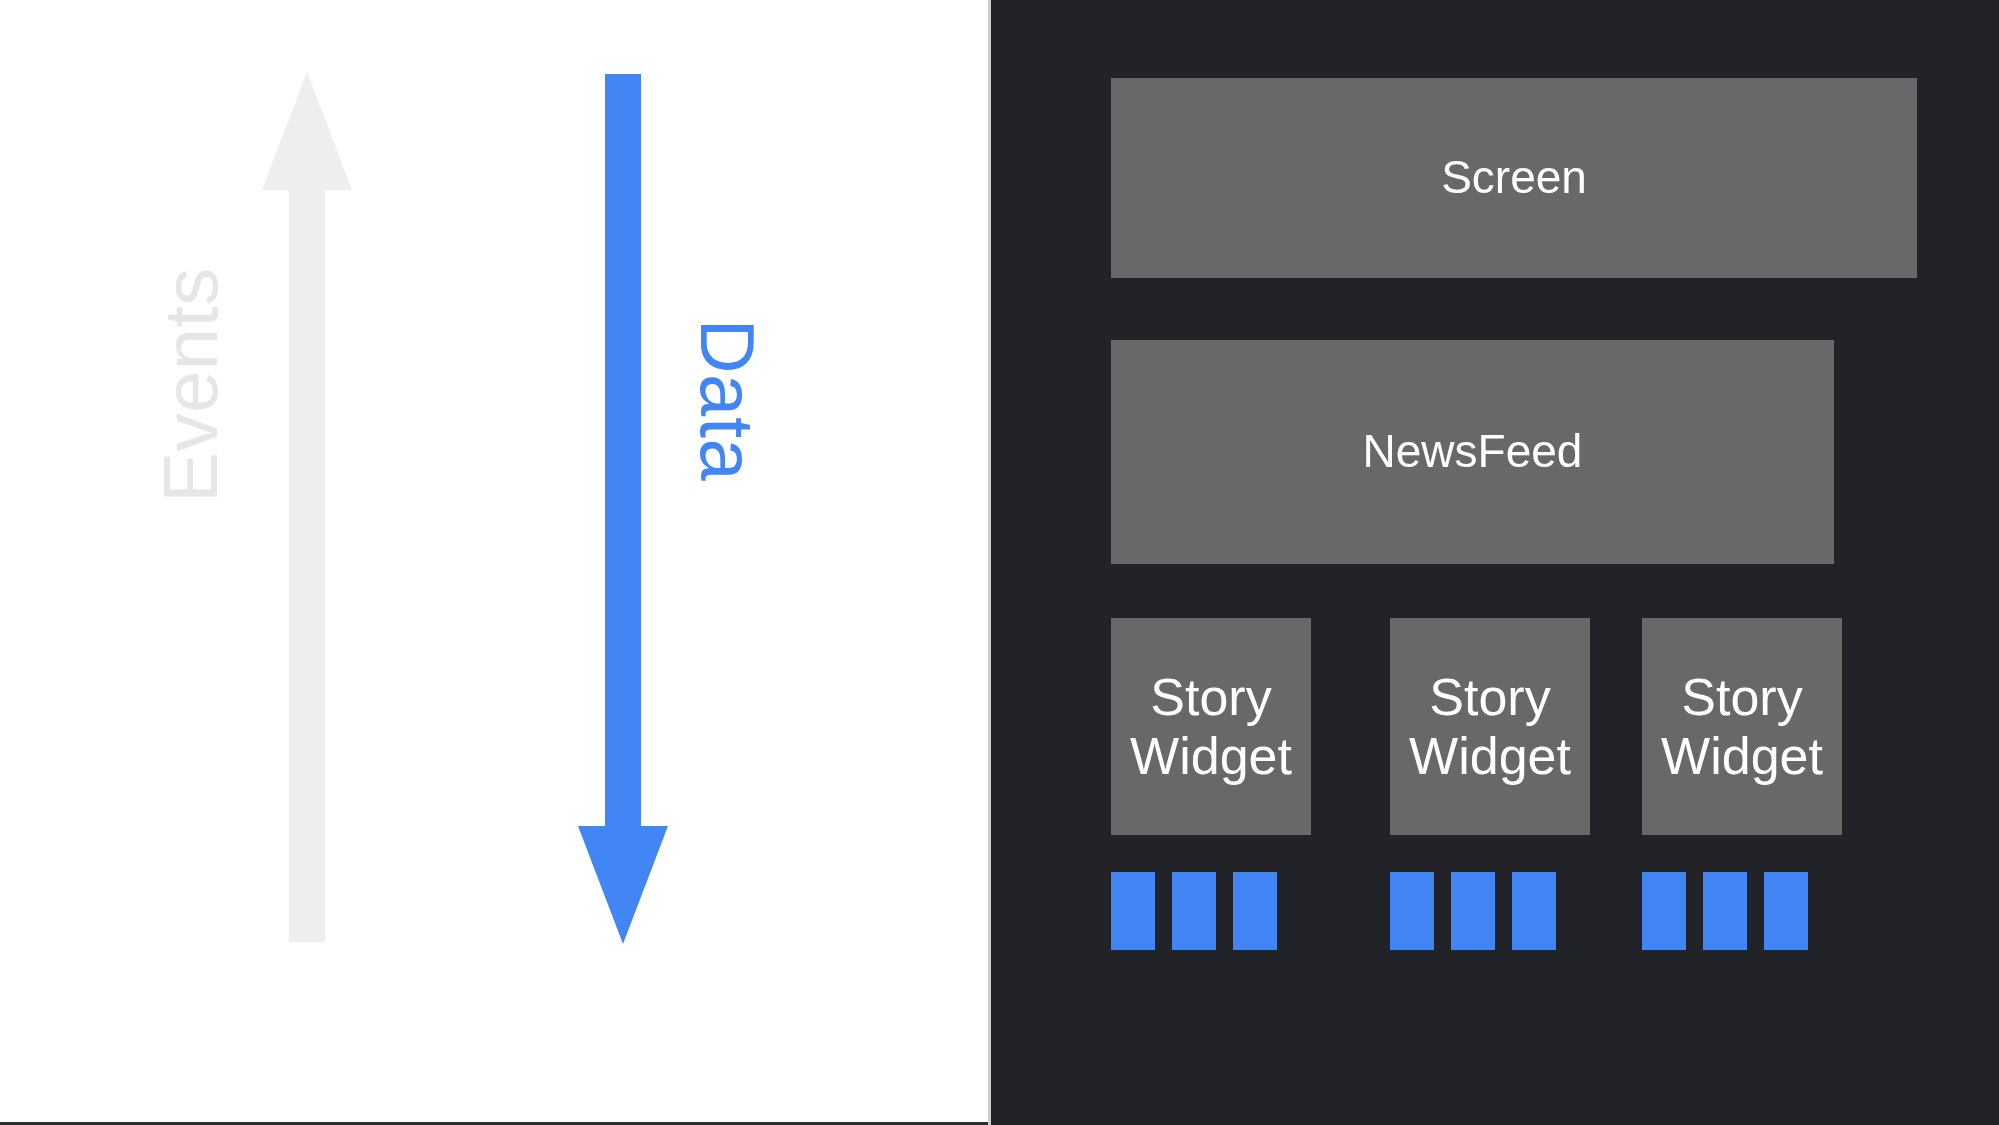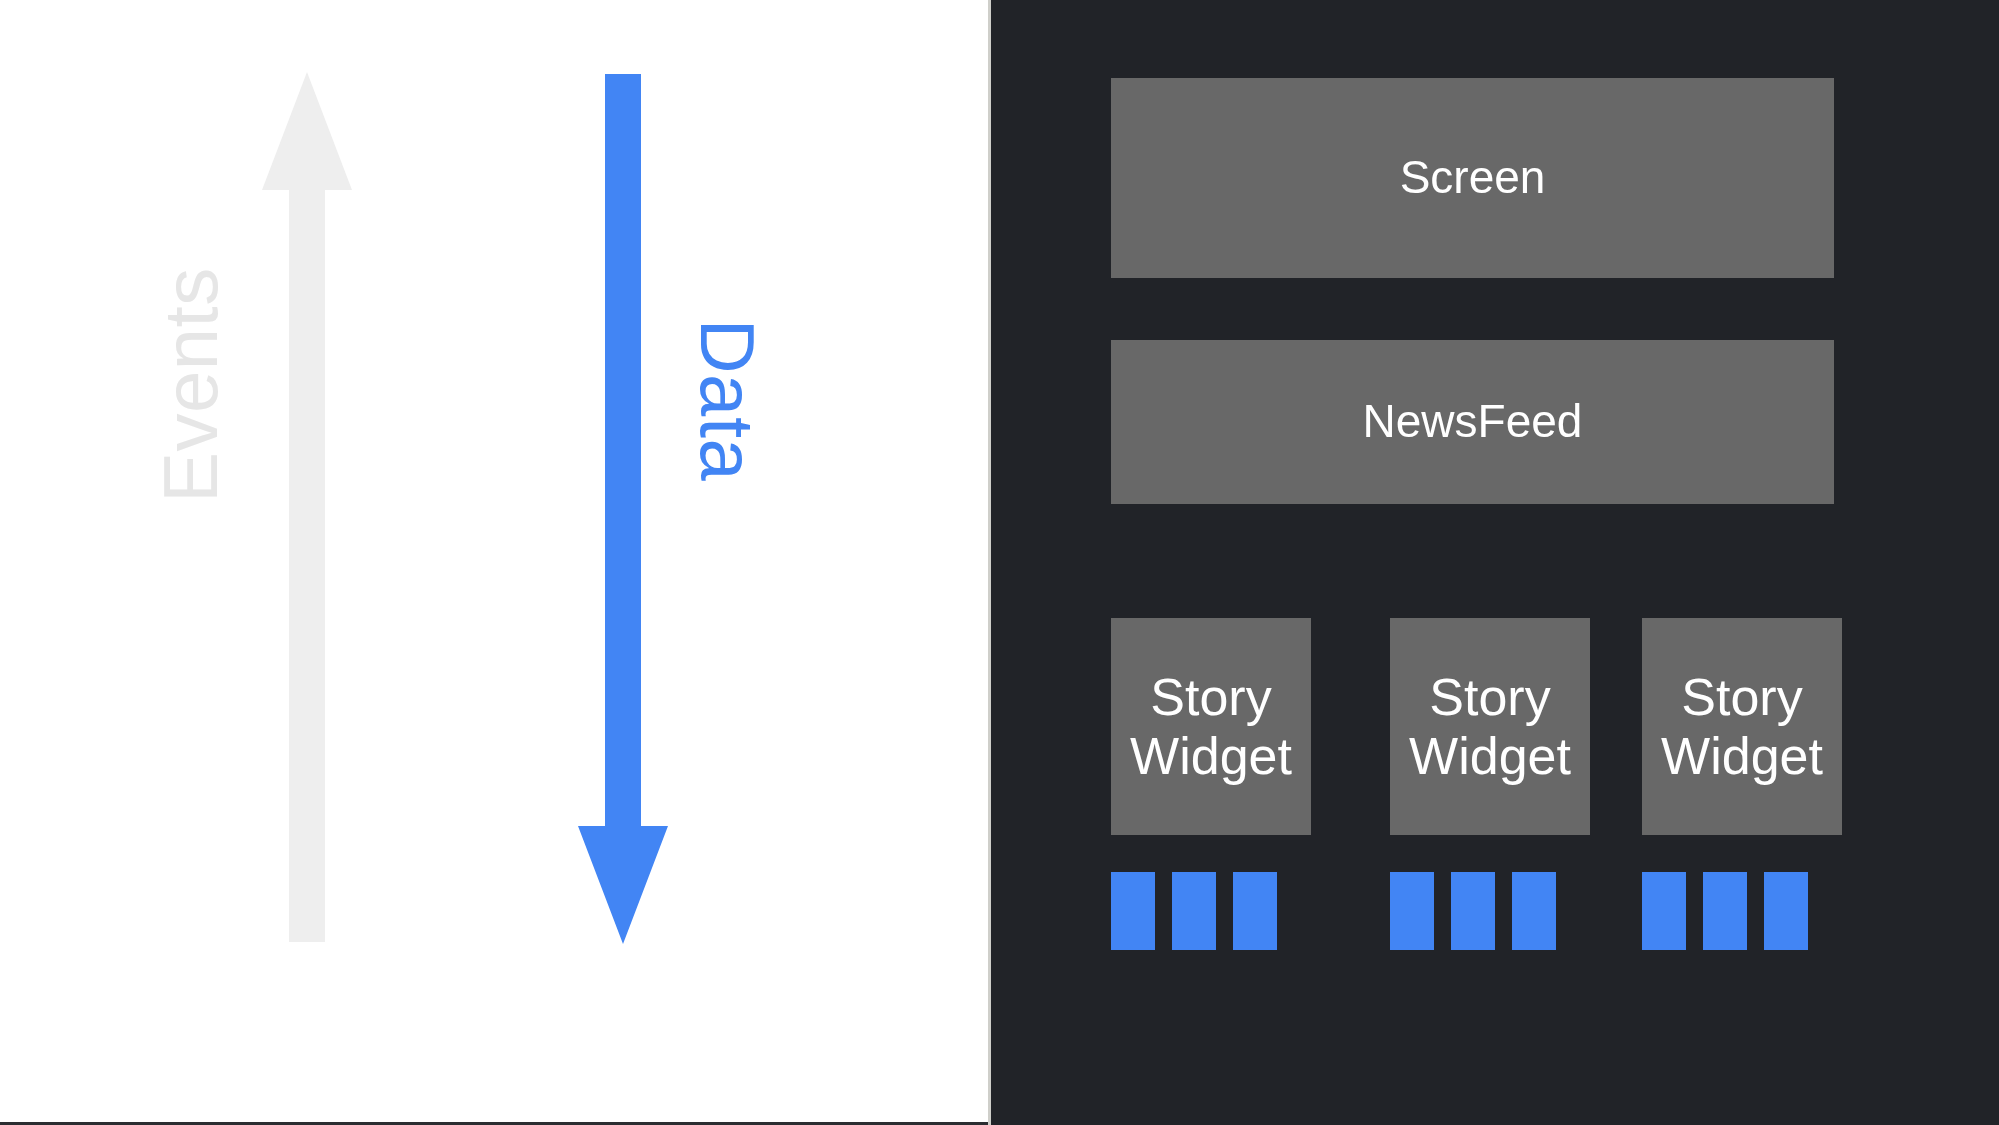--- a/index.html
+++ b/index.html
@@ -95,28 +95,28 @@
     text-align: center;
     font-size: 46px;
     font-weight: 400;
     line-height: 1.12;
     box-sizing: border-box;
   }
 
   .box-screen {
     left: 120px;
     top: 78px;
-    width: 723px;
+    width: 806px;
     height: 200px;
   }
   .box-newsfeed {
     left: 120px;
     top: 340px;
     width: 723px;
-    height: 164px;
+    height: 224px;
   }
 
   .widget-row {
     position: absolute;
     left: 120px;
     top: 618px;
     width: 723px;
     height: 217px;
   }
   .box-widget {

